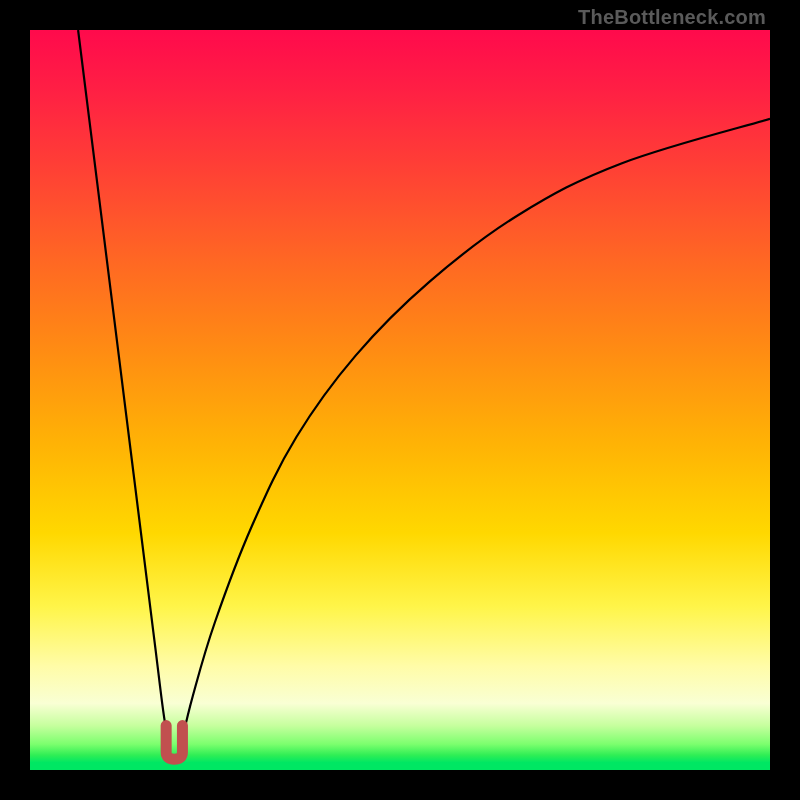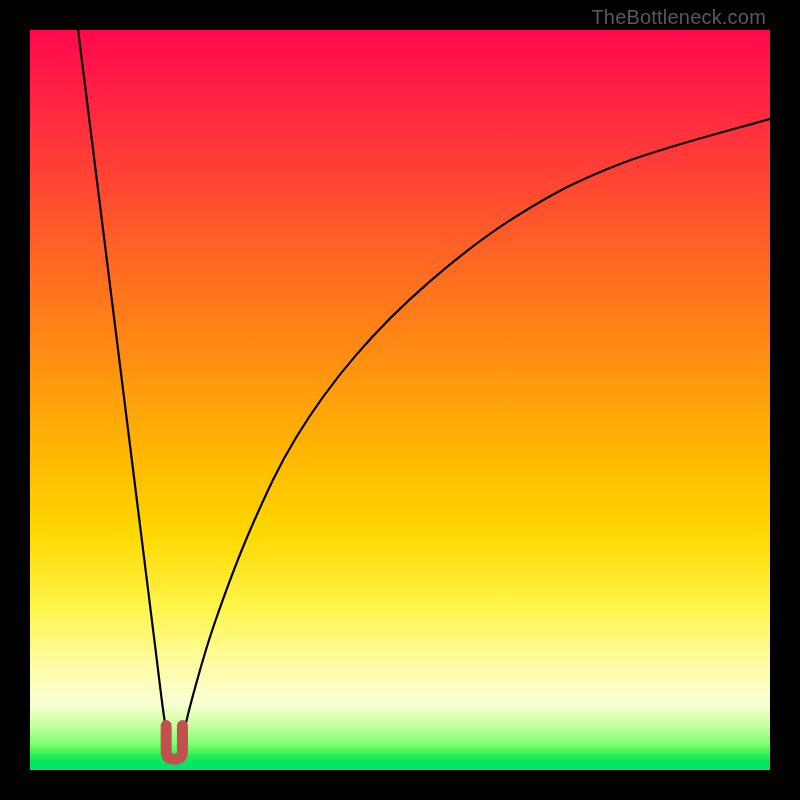--- a/index.html
+++ b/index.html
@@ -27,21 +27,21 @@
   .gradient-bg {
     position: absolute;
     inset: 0;
   }
   .watermark {
     position: absolute;
     right: 34px;
     top: 6px;
     color: #5a5a5a;
     font-size: 20px;
-    font-weight: 400;
+    font-weight: 700;
     letter-spacing: 0.2px;
   }
   svg.curve {
     position: absolute;
     inset: 0;
     width: 100%;
     height: 100%;
   }
 
   

